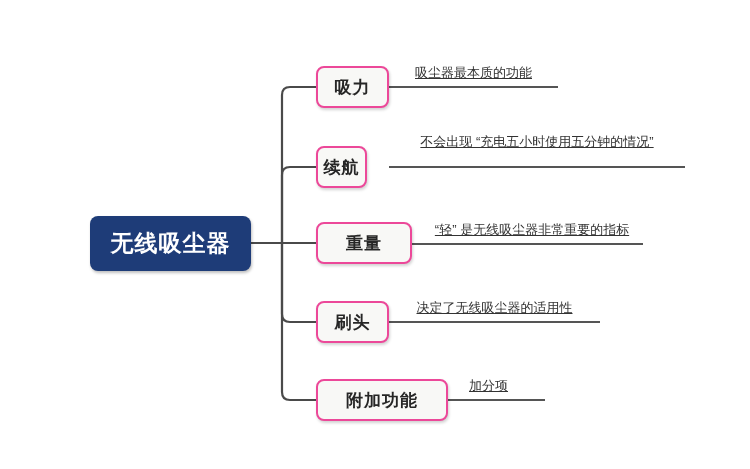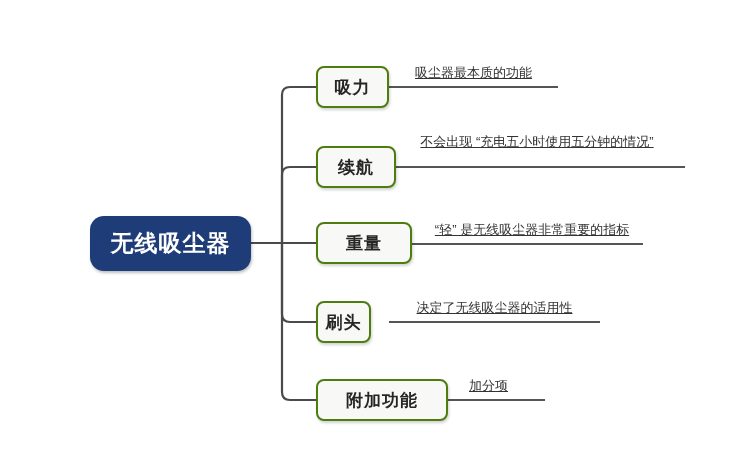--- a/index.html
+++ b/index.html
@@ -5,39 +5,39 @@
   html,body{margin:0;padding:0;}
   body{
     width:750px;height:469px;background:#ffffff;overflow:hidden;
     font-family:"Liberation Sans","DejaVu Sans",sans-serif;
   }
   .canvas{position:relative;width:750px;height:469px;background:#ffffff;}
   .connectors{position:absolute;left:0;top:0;width:750px;height:469px;}
 
   .root-node{
     position:absolute;left:90px;top:216px;width:161px;height:55px;
-    background:#1e3c78;border-radius:14px;
+    background:#1e3c78;border-radius:8px;
     display:flex;align-items:center;justify-content:center;
     color:#ffffff;font-size:23px;font-weight:bold;letter-spacing:1px;
     box-shadow:1px 2px 3px rgba(0,0,0,.25);
     box-sizing:border-box;cursor:pointer;
   }
 
   .branch-node{
     position:absolute;height:42px;
-    background:#f8f8f6;border:2px solid #4d7c0f;border-radius:8px;
+    background:#f8f8f6;border:2px solid #ec4899;border-radius:8px;
     display:flex;align-items:center;justify-content:center;
     color:#262626;font-size:17px;font-weight:bold;letter-spacing:1px;
     box-shadow:1px 2px 3px rgba(0,0,0,.18);
     box-sizing:border-box;cursor:pointer;
   }
   .bn-1{left:316px;top:66px;width:73px;}
-  .bn-2{left:316px;top:146px;width:80px;}
+  .bn-2{left:316px;top:146px;width:51px;}
   .bn-3{left:316px;top:222px;width:96px;}
-  .bn-4{left:316px;top:301px;width:55px;}
+  .bn-4{left:316px;top:301px;width:73px;}
   .bn-5{left:316px;top:379px;width:132px;}
 
   .note{
     position:absolute;height:24px;
     display:flex;align-items:flex-end;justify-content:center;
     color:#333333;font-size:13px;line-height:17px;white-space:nowrap;
     padding-bottom:3px;box-sizing:border-box;cursor:pointer;text-decoration:underline;
   }
   .nt-1{left:389px;top:60px;width:169px;}
   .nt-2{left:389px;top:129px;width:296px;}

